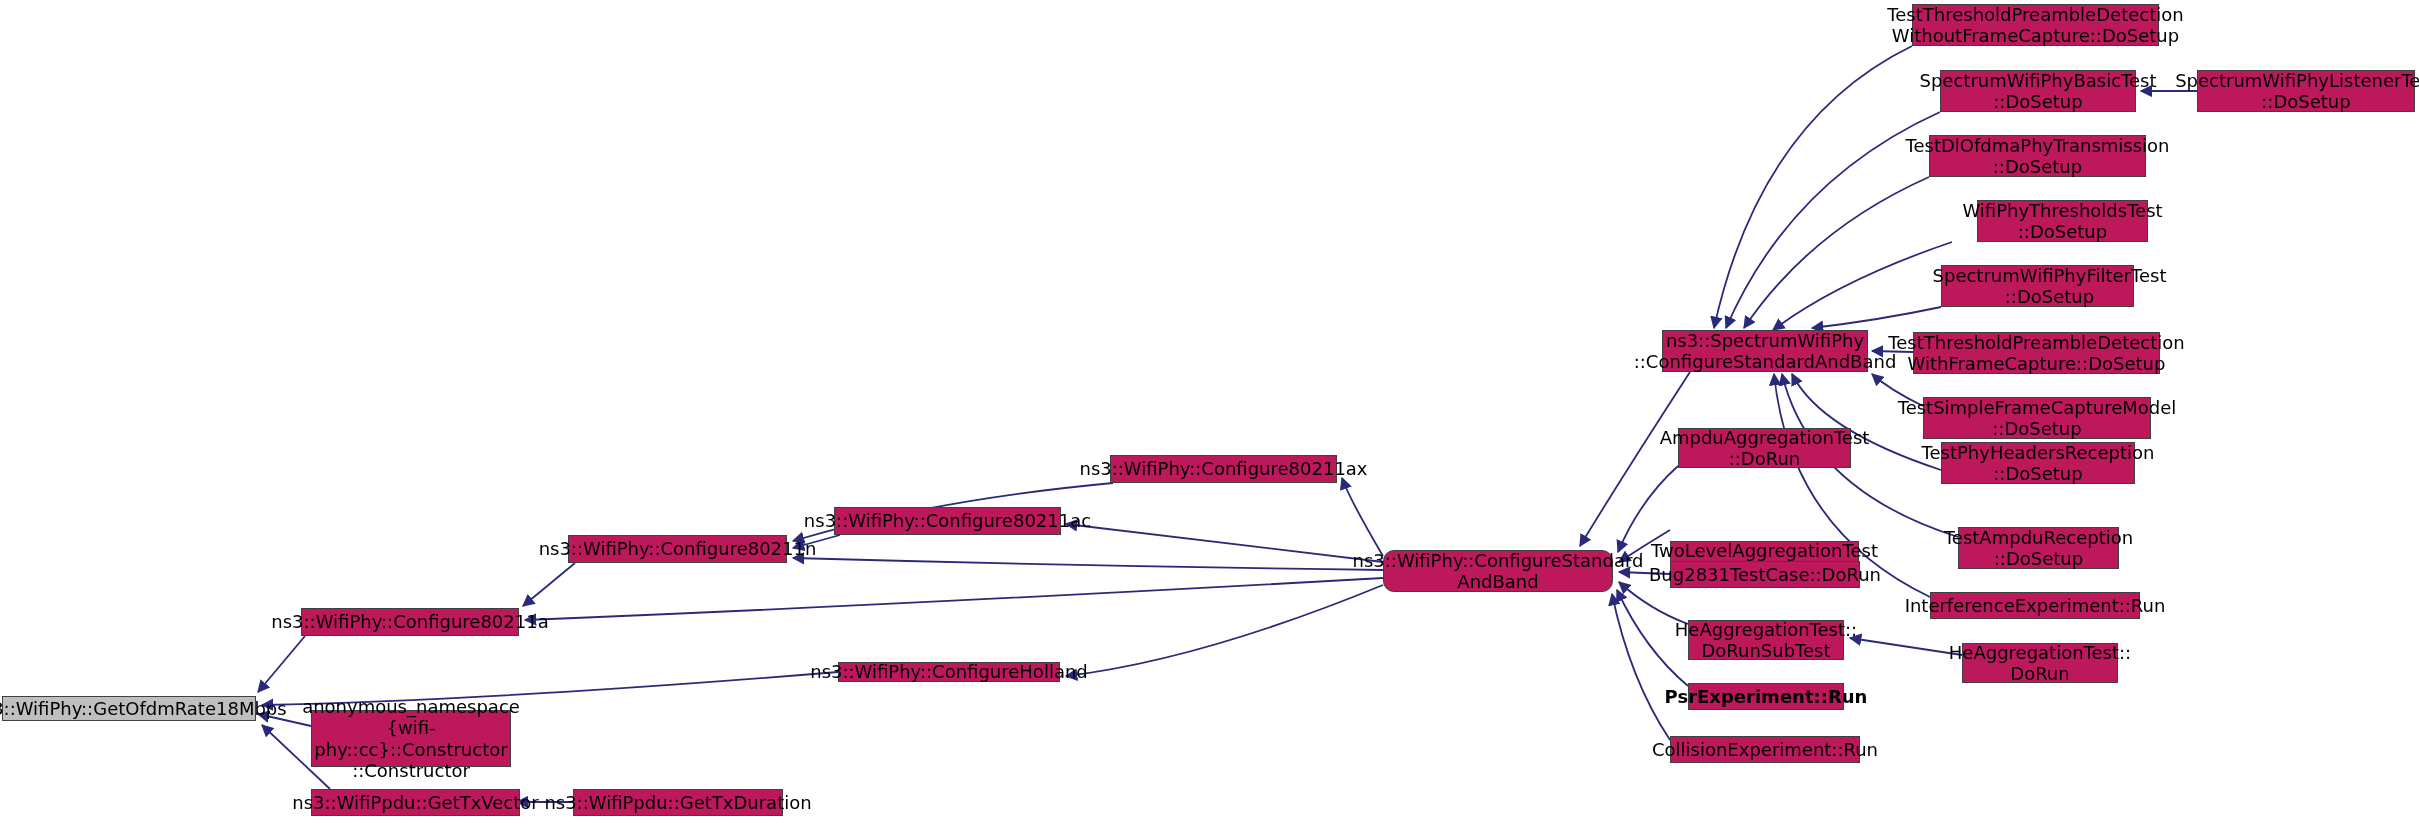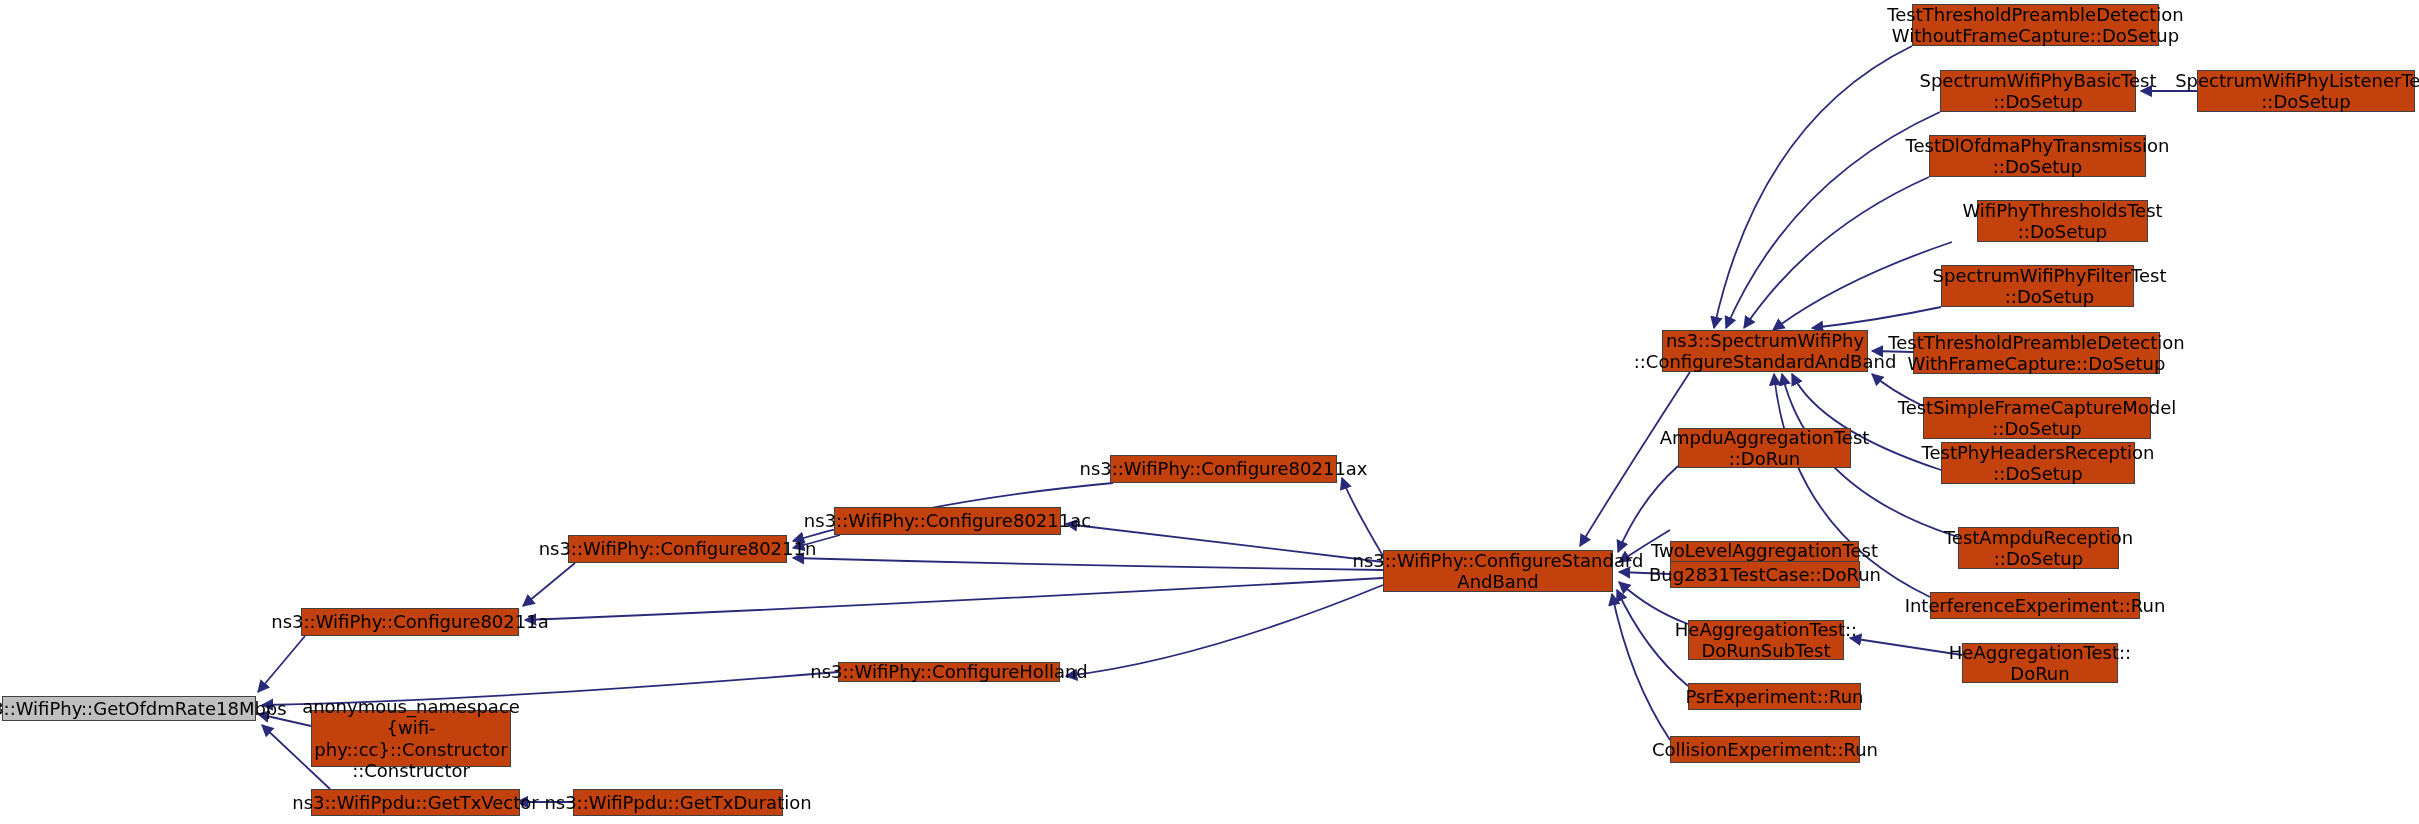--- a/index.html
+++ b/index.html
@@ -3,21 +3,21 @@
 <meta charset="utf-8">
 <style>
   html,body{margin:0;padding:0;background:#ffffff;}
   body{font-family:"DejaVu Sans","Liberation Sans",sans-serif;}
   #graph{position:relative;width:2419px;height:824px;background:#ffffff;overflow:hidden;}
   #edges{position:absolute;left:0;top:0;width:2419px;height:824px;}
   .node{
     position:absolute;
     box-sizing:border-box;
     border:1.6px solid #404040;
-    background:#c2410c;
+    background:#be185d;
     color:#000000;
     display:flex;
     align-items:center;
     justify-content:center;
     text-align:center;
     line-height:1.18;
     font-size:18px;
     white-space:pre-line;
     letter-spacing:0px;
     z-index:5;
@@ -74,32 +74,32 @@
       <div class="node" style="left: 311px; top: 710px; width: 200px; height: 57px;">anonymous_namespace
 {wifi-phy::cc}::Constructor
 ::Constructor</div>
       <div class="node" style="left: 311px; top: 789px; width: 209px; height: 27px;">ns3::WifiPpdu::GetTxVector</div>
       <div class="node" style="left: 573px; top: 789px; width: 210px; height: 27px;">ns3::WifiPpdu::GetTxDuration</div>
       <div class="node" style="left: 301px; top: 608px; width: 218px; height: 28px;">ns3::WifiPhy::Configure80211a</div>
       <div class="node" style="left: 568px; top: 535px; width: 219px; height: 28px;">ns3::WifiPhy::Configure80211n</div>
       <div class="node" style="left: 834px; top: 507px; width: 227px; height: 28px;">ns3::WifiPhy::Configure80211ac</div>
       <div class="node" style="left: 1110px; top: 455px; width: 227px; height: 28px;">ns3::WifiPhy::Configure80211ax</div>
       <div class="node" style="left: 838px; top: 662px; width: 222px; height: 20px;">ns3::WifiPhy::ConfigureHolland</div>
-      <div class="node" style="left: 1383px; top: 550px; width: 230px; height: 42px;">ns3::WifiPhy::ConfigureStandard
+      <div class="node" style="left: 1383px; top: 550px; width: 230px; height: 42px; border-radius: 11px;">ns3::WifiPhy::ConfigureStandard
 AndBand</div>
       <div class="node" style="left: 1662px; top: 330px; width: 206px; height: 42px;">ns3::SpectrumWifiPhy
 ::ConfigureStandardAndBand</div>
       <div class="node" style="left: 1678px; top: 428px; width: 173px; height: 40px;">AmpduAggregationTest
 ::DoRun</div>
       <div class="node" style="left: 1670px; top: 494px; width: 189px; height: 40px; margin-top: 47px;">TwoLevelAggregationTest
 ::DoRun</div>
       <div class="node" style="left: 1670px; top: 561px; width: 190px; height: 27px;">Bug2831TestCase::DoRun</div>
       <div class="node" style="left: 1688px; top: 620px; width: 156px; height: 40px;">HeAggregationTest::
 DoRunSubTest</div>
-      <div class="node" style="left: 1688px; top: 683px; width: 173px; height: 27px;">PsrExperiment::Run</div>
+      <div class="node" style="left: 1688px; top: 683px; width: 156px; height: 27px; font-weight: bold;">PsrExperiment::Run</div>
       <div class="node" style="left: 1670px; top: 736px; width: 190px; height: 27px;">CollisionExperiment::Run</div>
       <div class="node" style="left: 1962px; top: 643px; width: 156px; height: 40px;">HeAggregationTest::
 DoRun</div>
       <div class="node" style="left: 1912px; top: 4px; width: 247px; height: 42px;">TestThresholdPreambleDetection
 WithoutFrameCapture::DoSetup</div>
       <div class="node" style="left: 1940px; top: 70px; width: 196px; height: 42px;">SpectrumWifiPhyBasicTest
 ::DoSetup</div>
       <div class="node" style="left: 1929px; top: 135px; width: 217px; height: 42px;">TestDlOfdmaPhyTransmission
 ::DoSetup</div>
       <div class="node" style="left: 1952px; top: 200px; width: 171px; height: 42px; margin-left: 25px;">WifiPhyThresholdsTest

